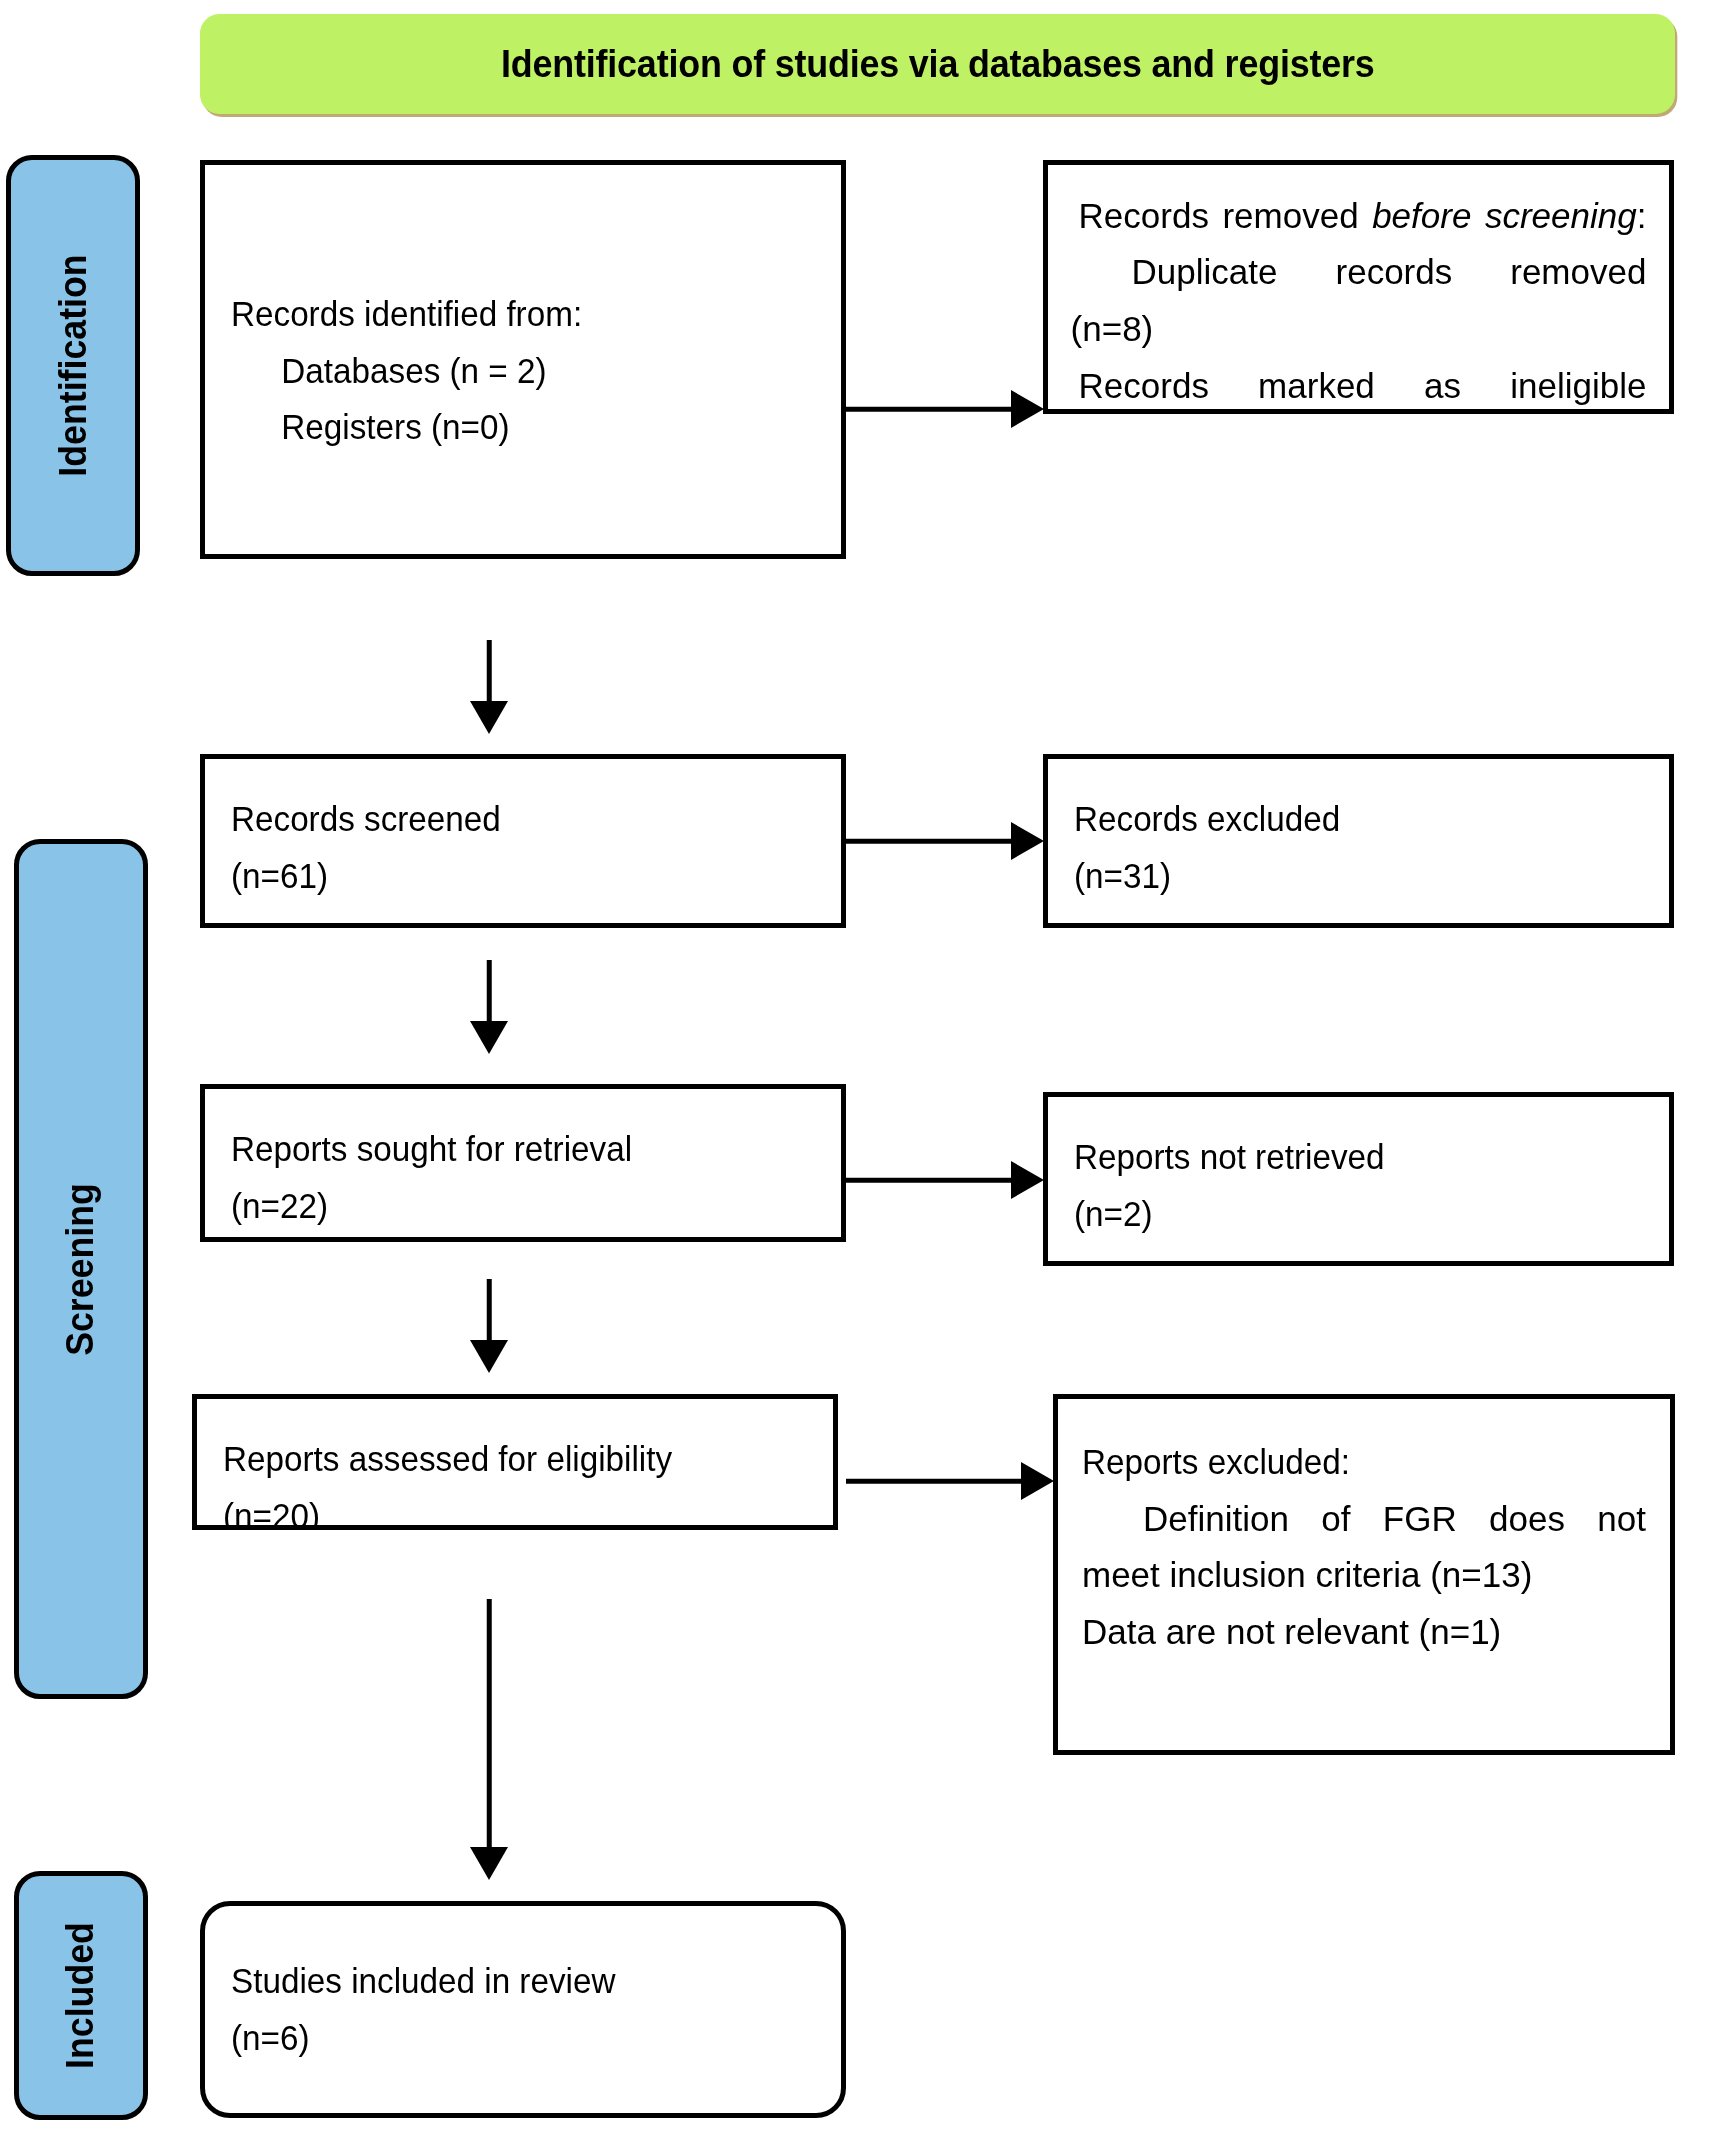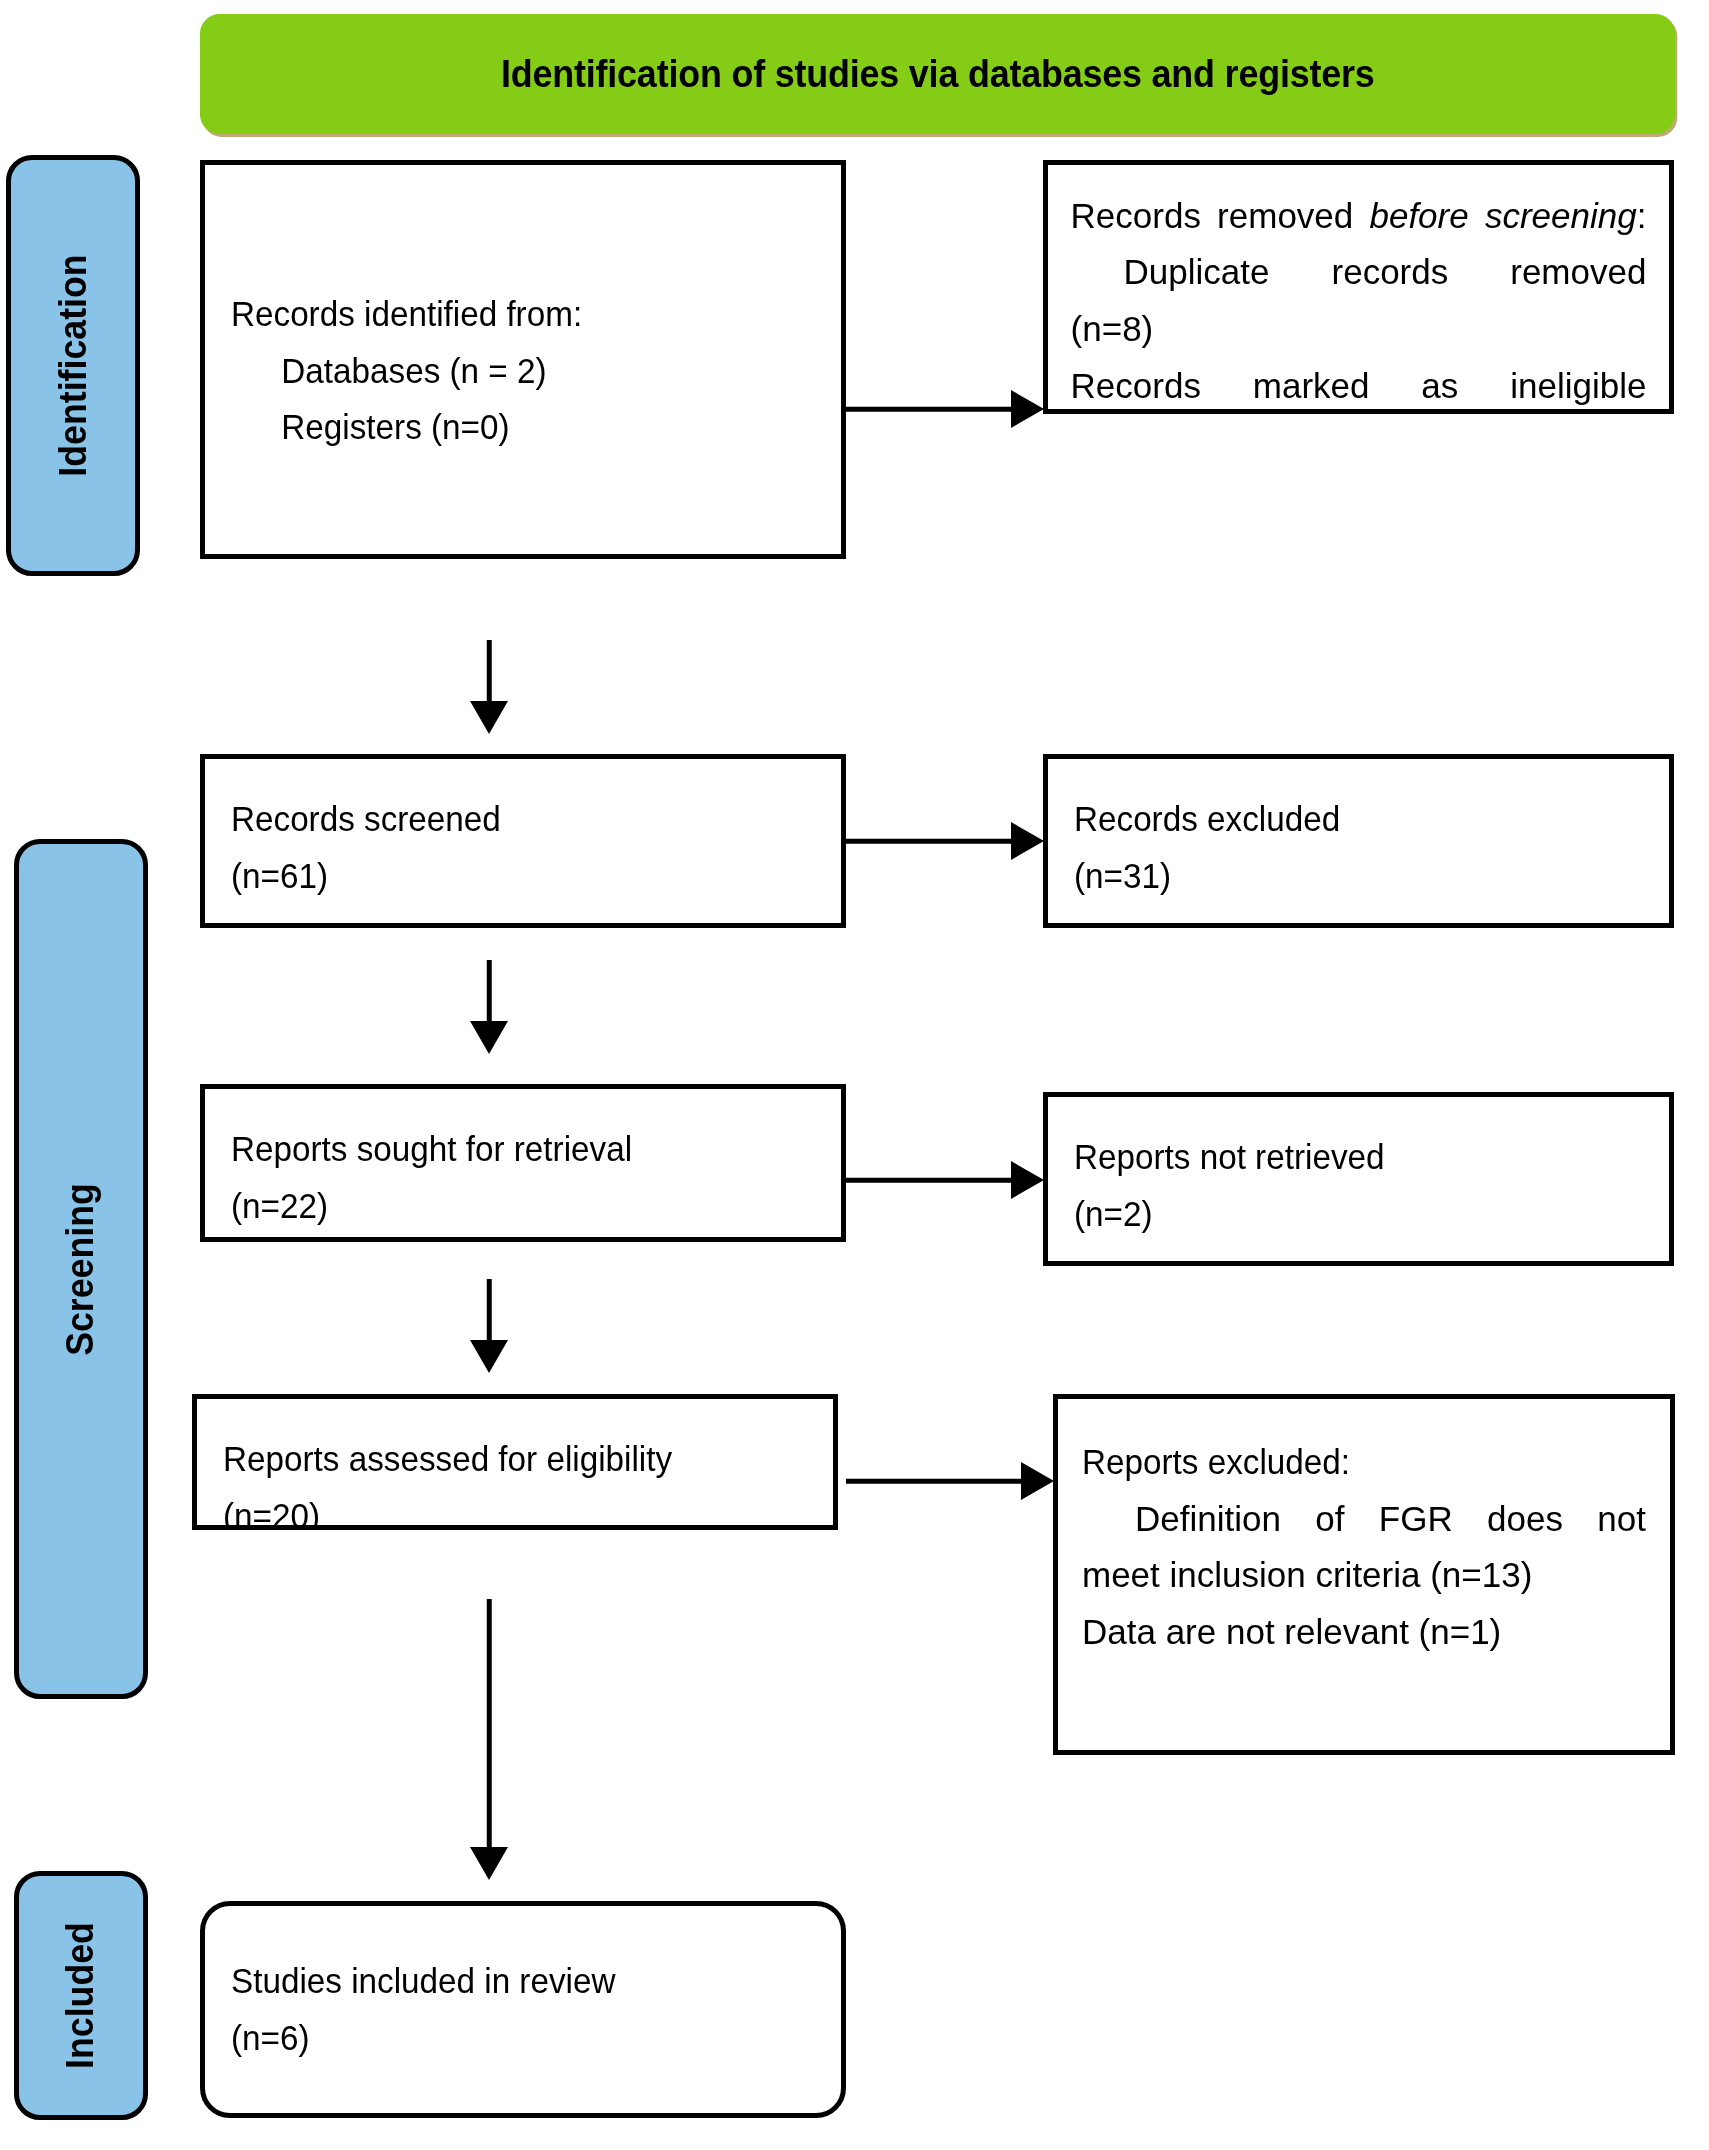--- a/index.html
+++ b/index.html
@@ -14,22 +14,22 @@
     background:#ffffff;
     overflow:hidden;
   }
 
   
   .banner{
     position:absolute;
     left:200px;
     top:13.6px;
     width:1475px;
-    height:120px;
-    background:#84cc16;
+    height:100px;
+    background:#bef264;
     border-radius:19.6px;
     box-shadow:2.3px 3px 0 0 rgba(140,100,0,.55);
     display:flex;
     align-items:center;
     justify-content:center;
     box-sizing:border-box;
   }
   .banner-text{
     font-size:39px;
     font-weight:bold;
@@ -84,20 +84,21 @@
     white-space:nowrap;
     transform:scaleX(.95);
     transform-origin:left center;
   }
   .indent{ padding-left:53px; }
   .just{
     text-align:justify;
     text-align-last:justify;
     white-space:normal;
     transform:none;
+    margin-left:8px;
   }
   .just-last{
     text-align:justify;
     text-align-last:left;
     white-space:normal;
     transform:none;
   }
   .ital{ font-style:italic; }
 
   

